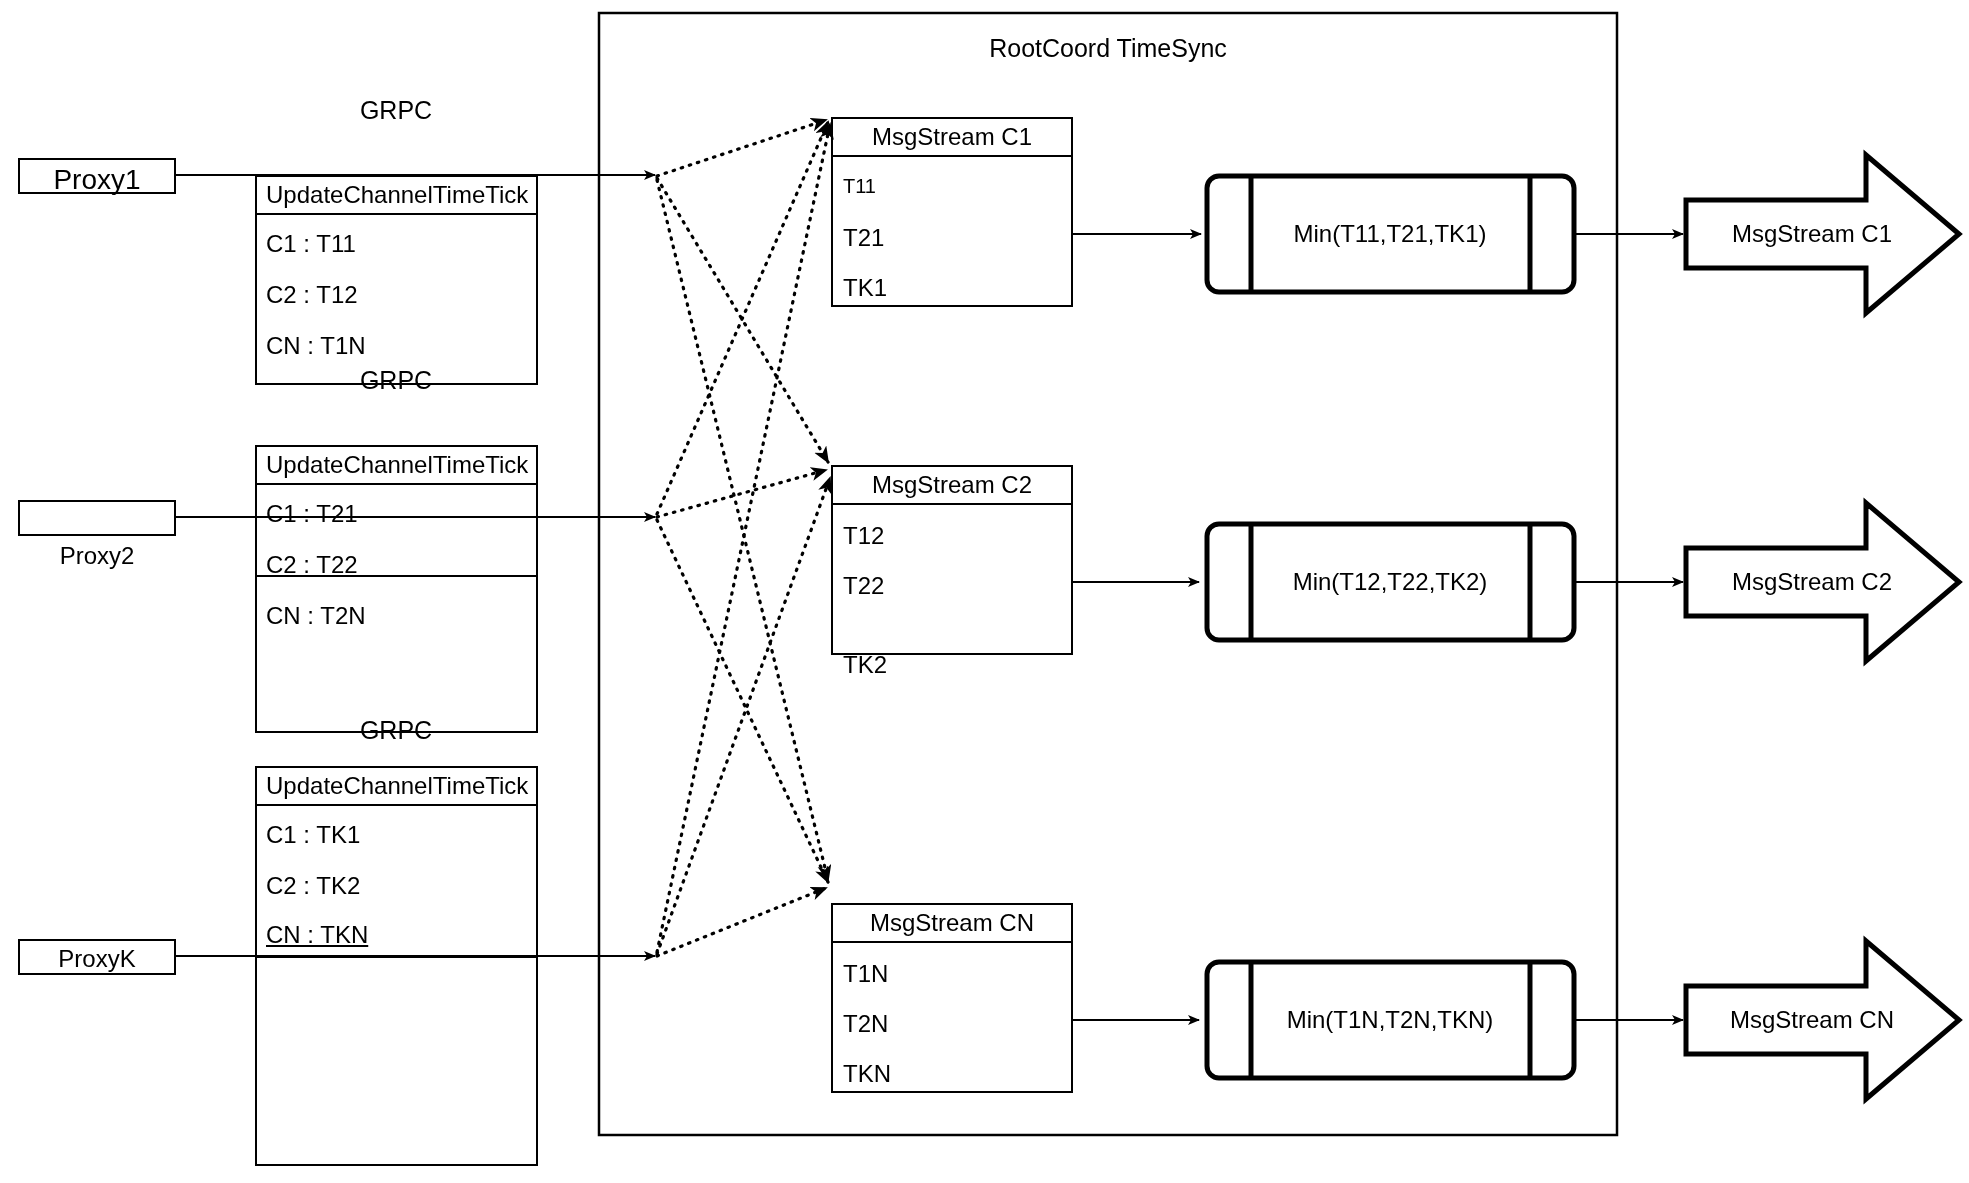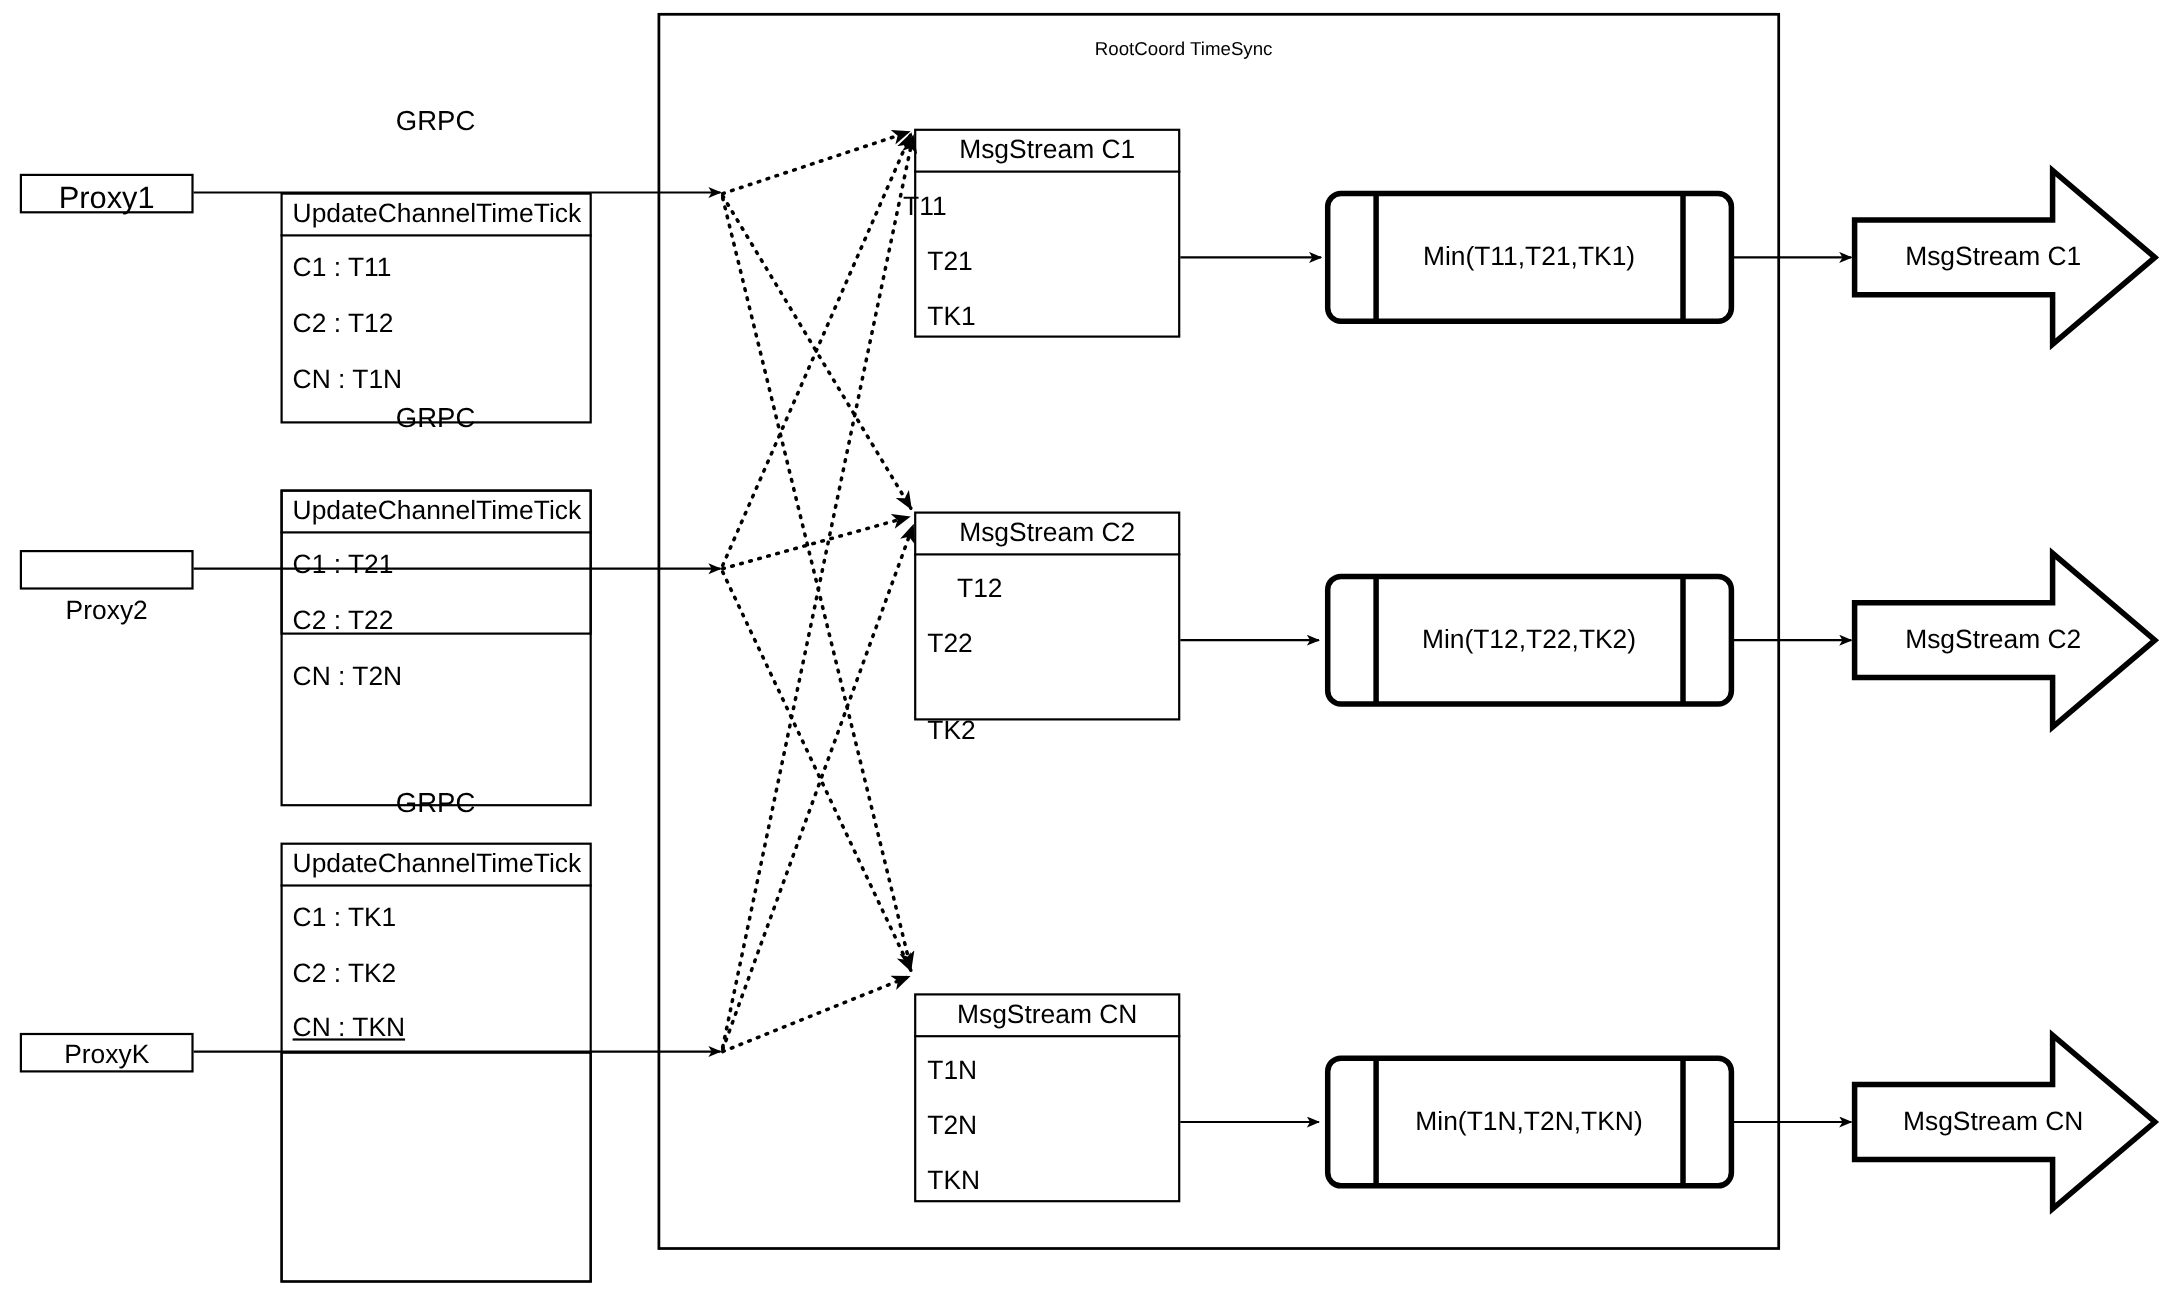--- a/index.html
+++ b/index.html
@@ -111,38 +111,38 @@
       <line x1="1530" y1="962" x2="1530" y2="1078"></line>
     </g>
 
     <g fill="none" stroke="#000000" stroke-width="5" stroke-linejoin="miter">
       <path d="M1686,200 L1866,200 L1866,155 L1959,234 L1866,313 L1866,268 L1686,268 Z"></path>
       <path d="M1686,548 L1866,548 L1866,503 L1959,582 L1866,661 L1866,616 L1686,616 Z"></path>
       <path d="M1686,986 L1866,986 L1866,941 L1959,1020 L1866,1099 L1866,1054 L1686,1054 Z"></path>
     </g>
   </svg>
 
-  <div class="txt ctr" style="left:1076px; top:36px; font-size:17px;text-align:center;">RootCoord TimeSync</div>
+  <div class="txt ctr" style="left:1108px; top:36px; font-size:25px;text-align:center;">RootCoord TimeSync</div>
 
   <div class="box-line" style="left:18px; top:158px; width:158px; height:36px;"></div>
   <div class="txt ctr" style="left:97px; top:166px; font-size:28px;">Proxy1</div>
 
   <div class="txt ctr" style="left:396px; top:98px; font-size:25px;">GRPC</div>
 
   <div class="box-line" style="left:255px; top:175px; width:283px; height:210px;"></div>
   <div class="hline" style="left:255px; top:213px; width:283px; height:2px;"></div>
   <div class="txt" style="left:266px; top:183px; font-size:24px;">UpdateChannelTimeTick</div>
   <div class="txt" style="left:266px; top:232px; font-size:24px;">C1 :  T11</div>
   <div class="txt" style="left:266px; top:283px; font-size:24px;">C2 :  T12</div>
   <div class="txt" style="left:266px; top:334px; font-size:24px;">CN : T1N</div>
 
   <div class="box-line" style="left:831px; top:117px; width:242px; height:190px; border-width:2px;"></div>
   <div class="hline" style="left:831px; top:155px; width:242px; height:2px;"></div>
   <div class="txt ctr" style="left:952px; top:125px; font-size:24px;">MsgStream C1</div>
-  <div class="txt" style="left:821px; top:176px; font-size:24px;">T11</div>
+  <div class="txt" style="left:843px; top:176px; font-size:20px;">T11</div>
   <div class="txt" style="left:843px; top:226px; font-size:24px;">T21</div>
   <div class="txt" style="left:843px; top:276px; font-size:24px;">TK1</div>
 
   <div class="txt ctr" style="left:1390px; top:222px; font-size:24px;">Min(T11,T21,TK1)</div>
 
   <div class="txt ctr" style="left:1812px; top:222px; font-size:24px;">MsgStream C1</div>
 
   <div class="box-line" style="left:18px; top:500px; width:158px; height:36px;"></div>
   <div class="txt ctr" style="left:97px; top:508px; font-size:24px;margin-top:36px;">Proxy2</div>
 
@@ -152,21 +152,21 @@
   <div class="hline" style="left:255px; top:483px; width:283px; height:2px;"></div>
   <div class="txt" style="left:266px; top:453px; font-size:24px;">UpdateChannelTimeTick</div>
   <div class="txt" style="left:266px; top:502px; font-size:24px;">C1 :  T21</div>
   <div class="txt" style="left:266px; top:553px; font-size:24px;">C2 :  T22</div>
   <div class="txt" style="left:266px; top:604px; font-size:24px;">CN : T2N</div>
   <div class="box-line" style="left:255px; top:445px; width:283px; height:288px; border-width:2px;"></div>
 
   <div class="box-line" style="left:831px; top:465px; width:242px; height:190px; border-width:2px;"></div>
   <div class="hline" style="left:831px; top:503px; width:242px; height:2px;"></div>
   <div class="txt ctr" style="left:952px; top:473px; font-size:24px;">MsgStream C2</div>
-  <div class="txt" style="left:843px; top:524px; font-size:24px;margin-left:27px;">T12</div>
+  <div class="txt" style="left:843px; top:524px; font-size:24px;">T12</div>
   <div class="txt" style="left:843px; top:574px; font-size:24px;">T22</div>
   <div class="txt" style="left:843px; top:624px; font-size:24px;margin-top:29px;">TK2</div>
 
   <div class="txt ctr" style="left:1390px; top:570px; font-size:24px;">Min(T12,T22,TK2)</div>
 
   <div class="txt ctr" style="left:1812px; top:570px; font-size:24px;">MsgStream C2</div>
 
   <div class="box-line" style="left:18px; top:939px; width:158px; height:36px;"></div>
   <div class="txt ctr" style="left:97px; top:947px; font-size:24px;">ProxyK</div>
 

